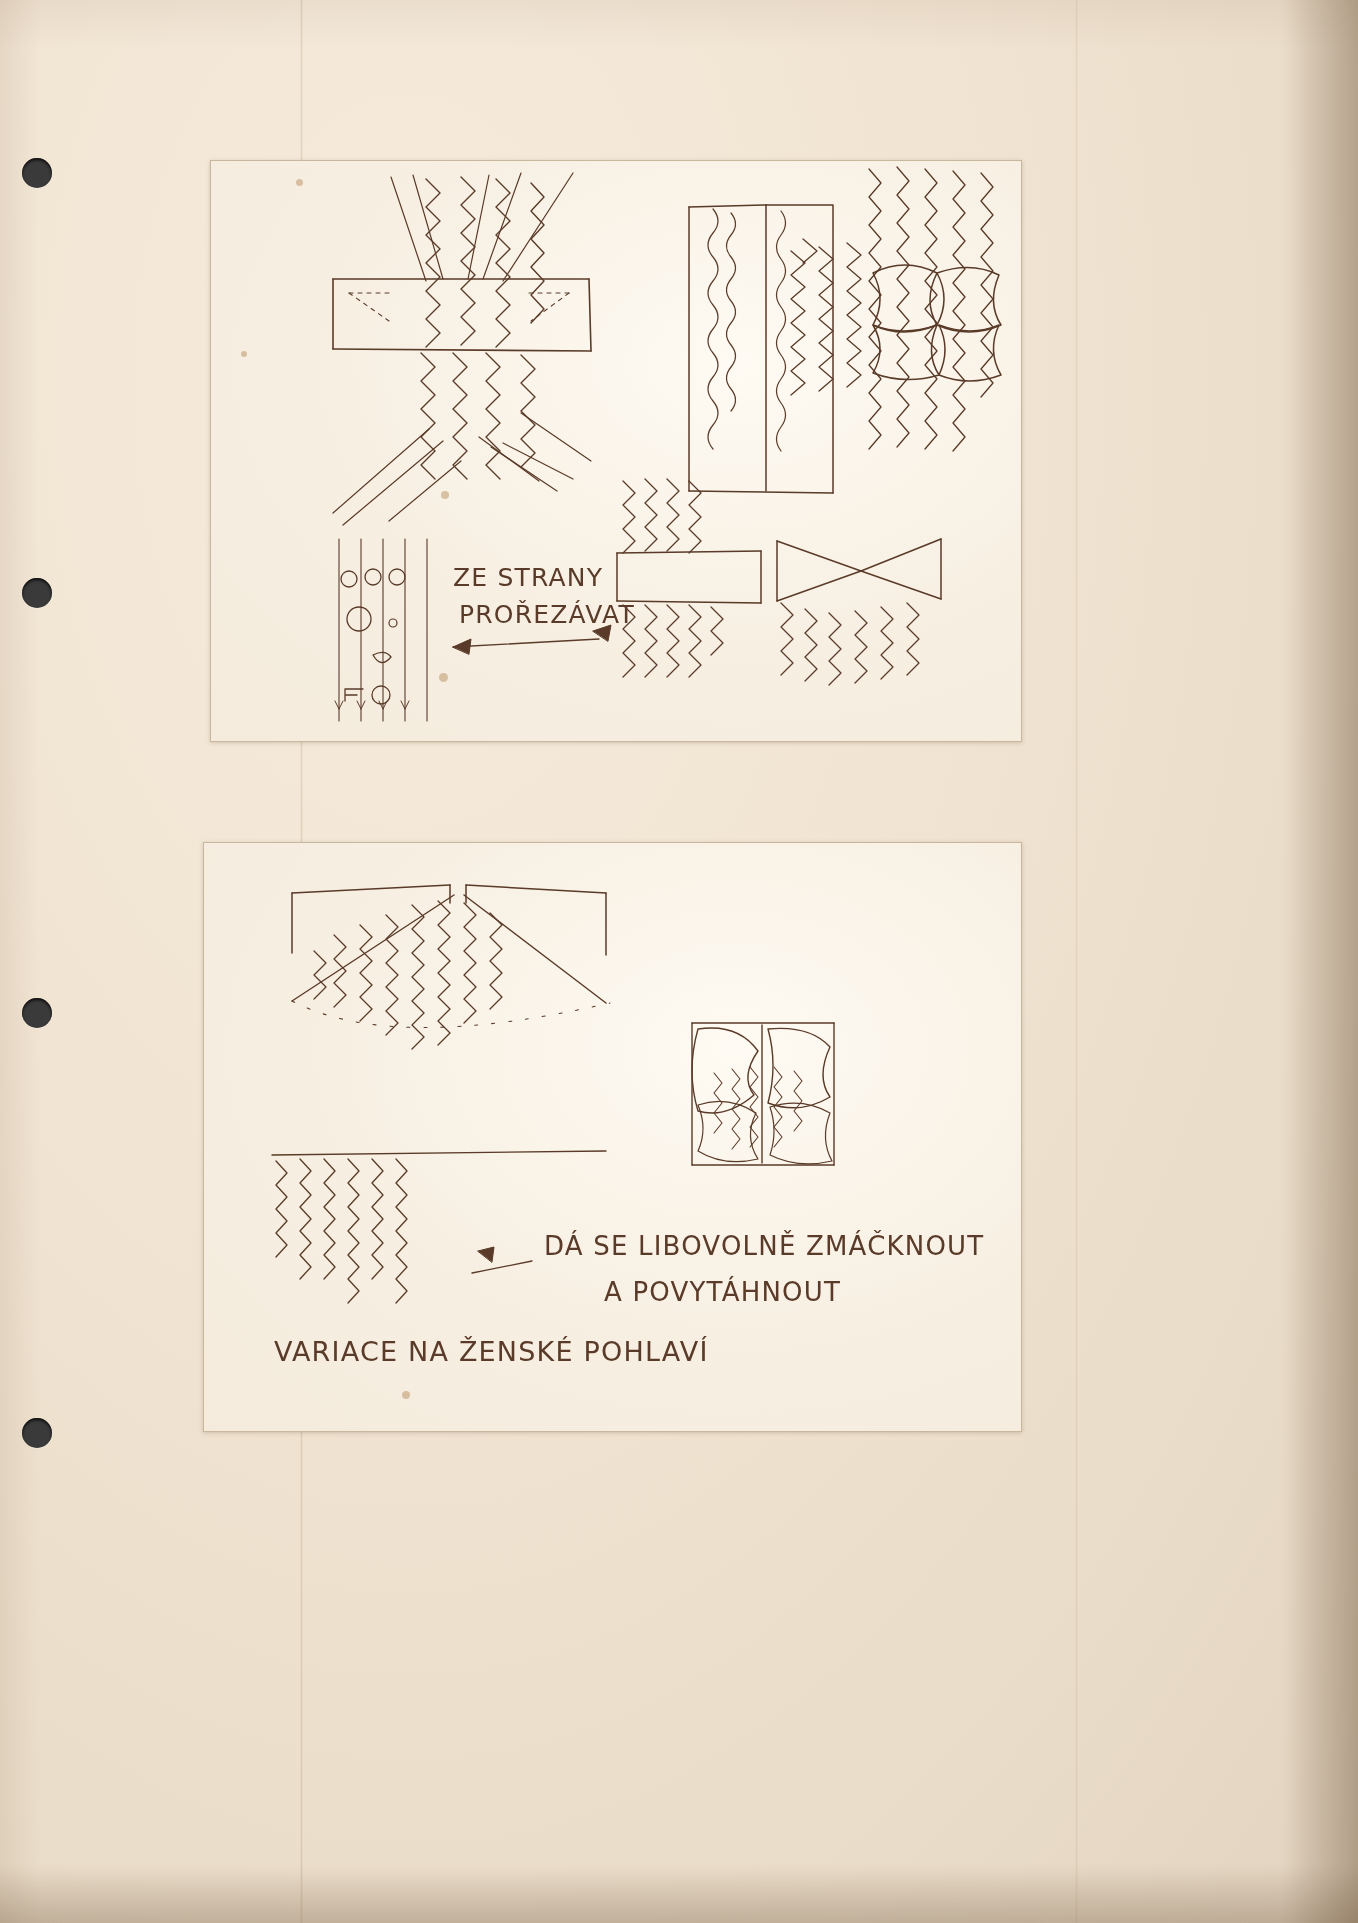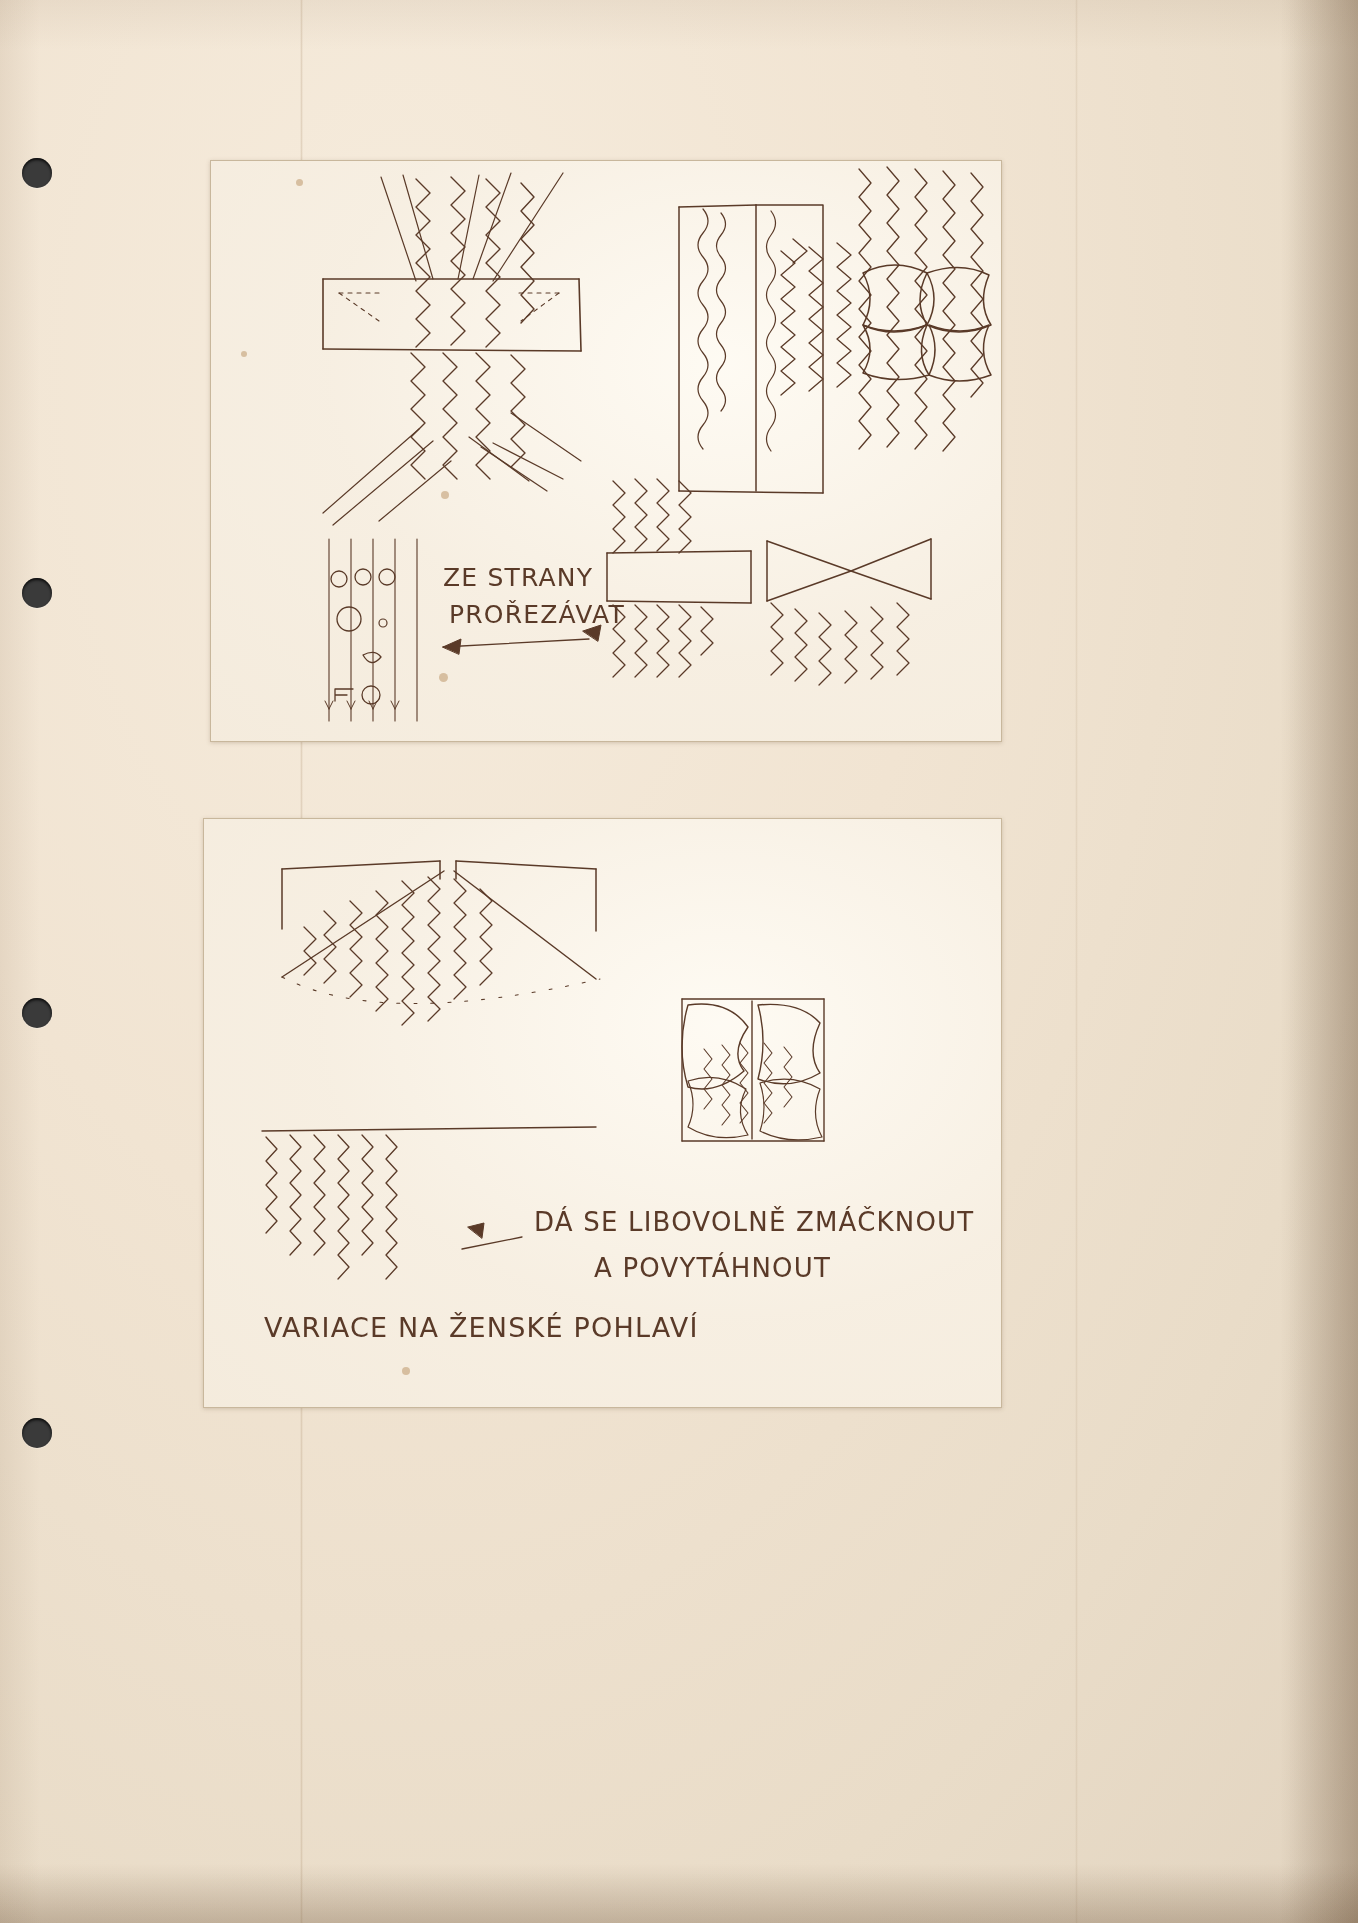--- a/index.html
+++ b/index.html
@@ -65,20 +65,21 @@
     border-radius: 50%;
     background: #3a3a3a;
     box-shadow: inset 0 2px 3px rgba(0,0,0,0.8), 0 1px 1px rgba(255,255,255,0.25);
   }
   
   .sheet {
     position: absolute;
     background: #f7efe2;
     border: 1px solid #c8b79c;
     box-shadow: 0 1px 4px rgba(110,85,55,0.25);
+    padding-left: 20px;
   }
   .sheet .paper-tone {
     position: absolute;
     inset: 0;
     background:
       radial-gradient(ellipse at 65% 35%, rgba(255,252,245,0.9) 0%, rgba(246,238,225,0.35) 55%, rgba(236,224,205,0.25) 100%);
     pointer-events: none;
   }
   .ink {
     position: absolute;
@@ -230,21 +231,21 @@
         <path d="M634 450 l12 12 l-12 12 l12 12 l-12 12 l12 12 l-12 12" stroke-width="1.3"></path>
         <path d="M660 446 l12 12 l-12 12 l12 12 l-12 12 l12 12 l-12 12" stroke-width="1.3"></path>
         <path d="M686 442 l12 12 l-12 12 l12 12 l-12 12 l12 12 l-12 12" stroke-width="1.3"></path>
       </g>
 
       <text class="hand" x="232" y="425" font-size="25">ZE STRANY</text>
       <text class="hand" x="238" y="462" font-size="25">PROŘEZÁVAT</text>
     </svg>
   </div>
 
-  <div class="sheet" style="left:203px; top:818px; width:797px; height:588px;">
+  <div class="sheet" style="left:203px; top:842px; width:797px; height:588px;">
     <div class="paper-tone"></div>
     <div class="spot" style="left:198px; top:548px; width:8px; height:8px;"></div>
 
     <svg class="ink" viewBox="0 0 797 588">
       <g fill="none" stroke="#5a3a28" stroke-width="1.5" stroke-linecap="round" stroke-linejoin="round">
 
         <path d="M78 50 L236 42" stroke-width="1.5"></path>
         <path d="M78 50 L78 110" stroke-width="1.5"></path>
         <path d="M236 42 L236 60" stroke-width="1.5"></path>
         <path d="M252 42 L392 50" stroke-width="1.5"></path>

